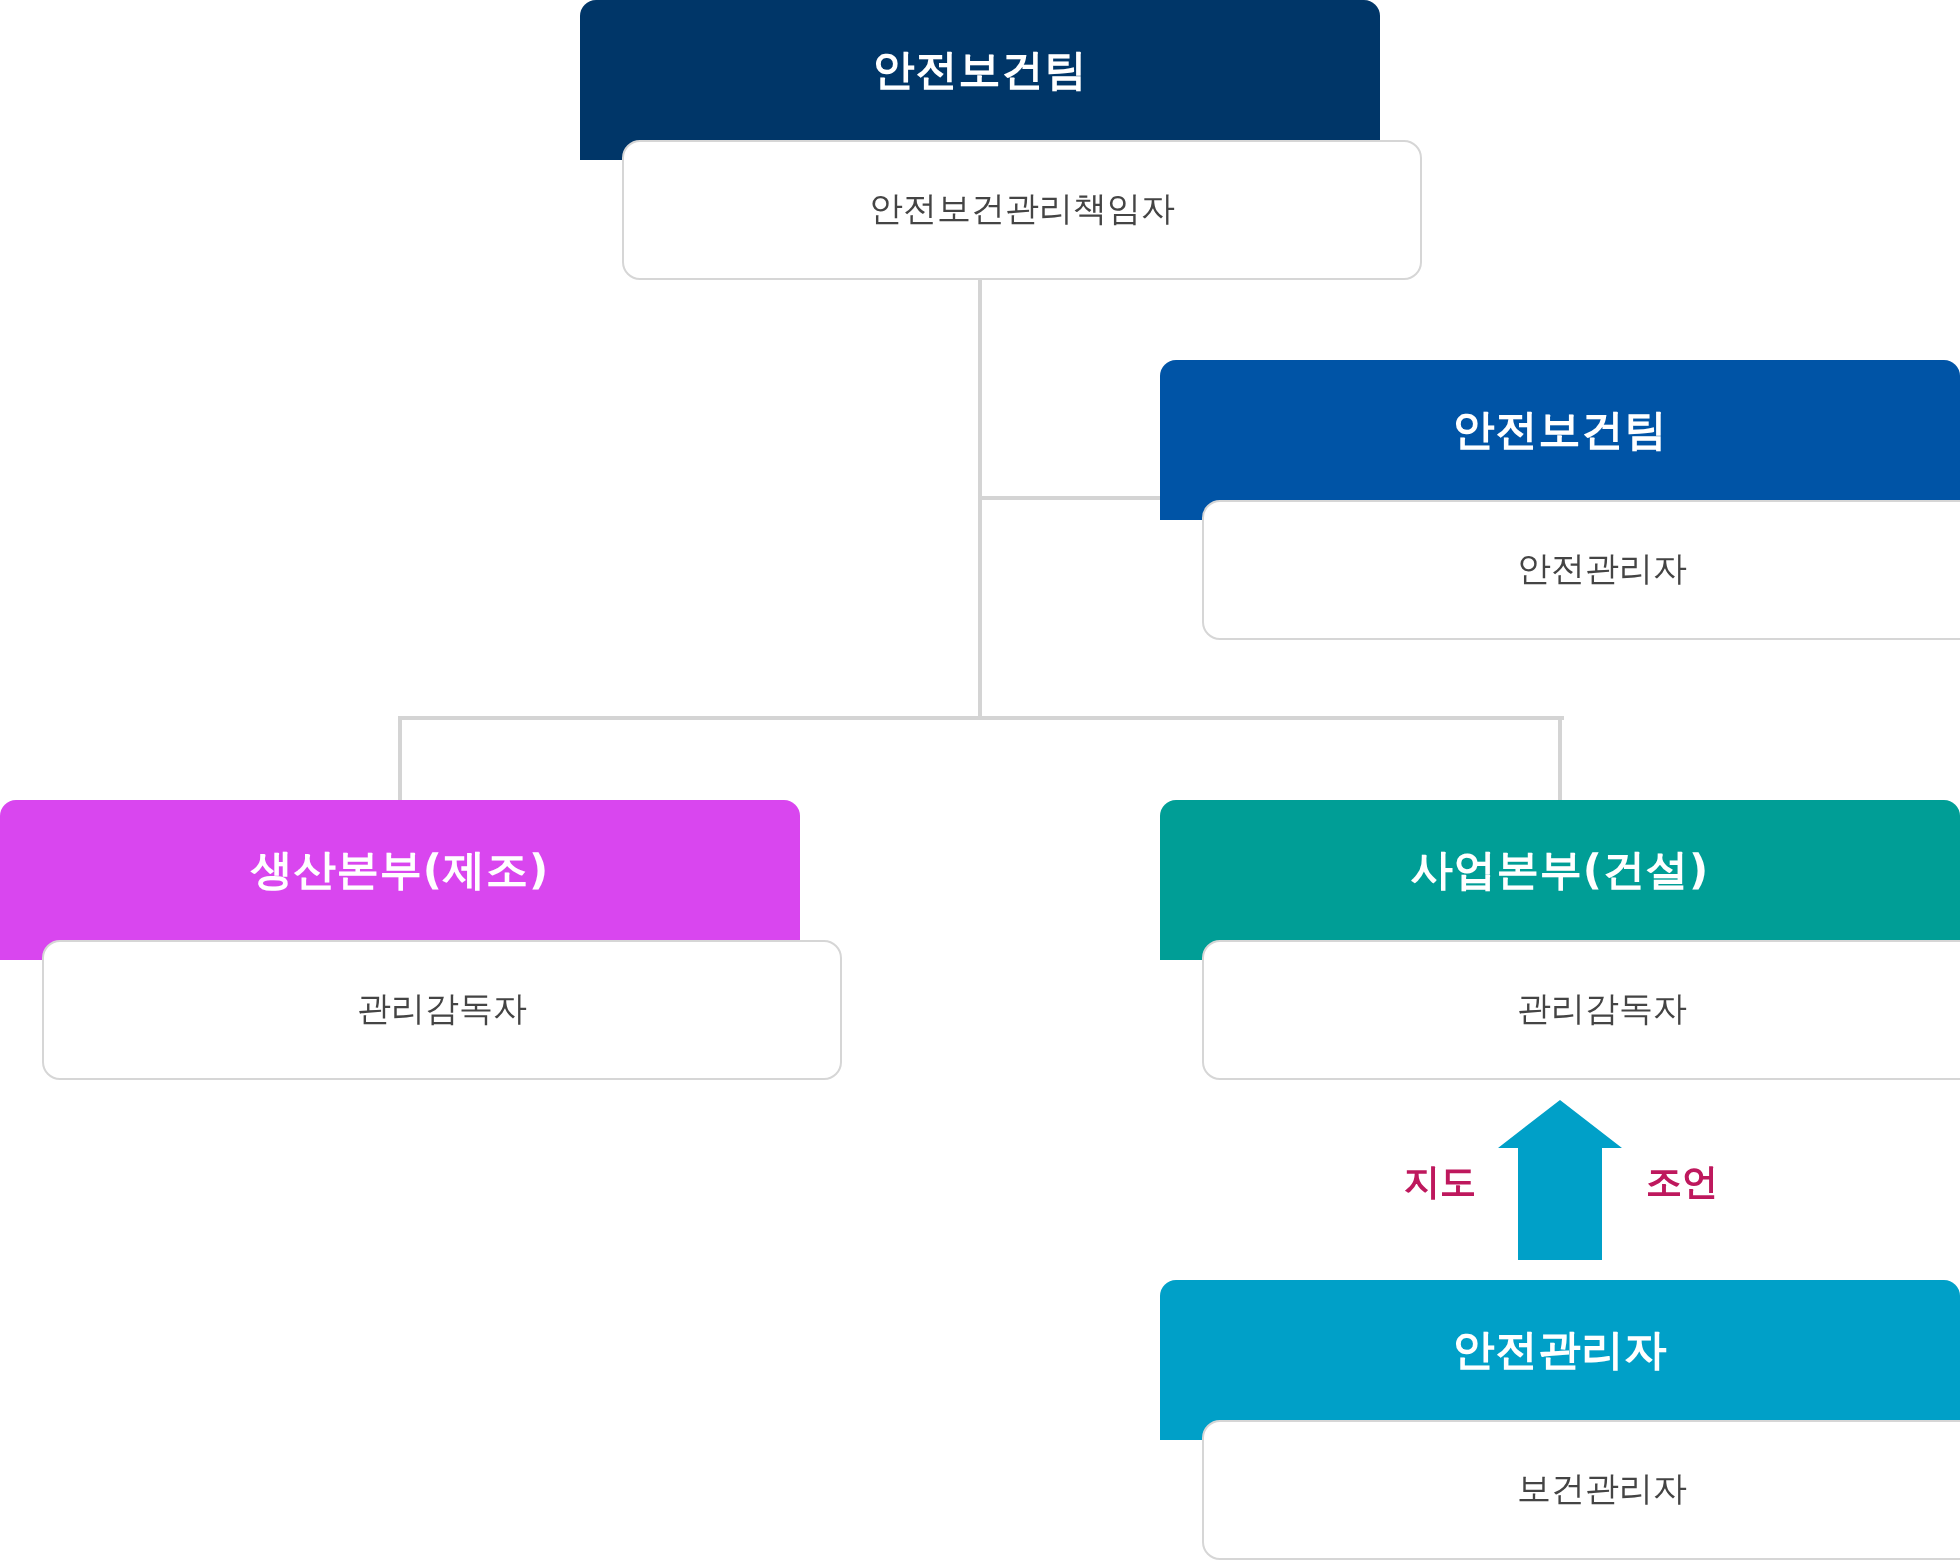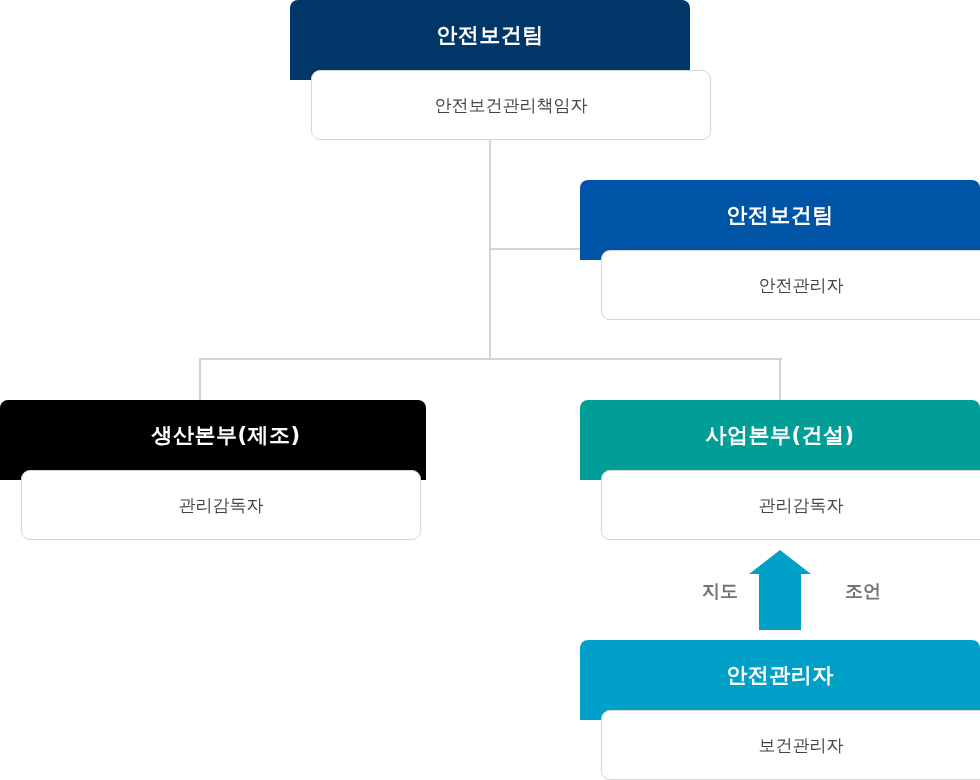--- a/index.html
+++ b/index.html
@@ -7,21 +7,21 @@
          font-family:"DejaVu Sans","Liberation Sans",sans-serif; }
   .line { position:absolute; background:#d4d4d4; }
   .node { position:absolute; width:400px; height:140px; }
   .node .head { position:absolute; left:0; top:0; width:400px; height:80px;
                 border-radius:8px 8px 0 0; color:#ffffff; font-weight:bold;
                 font-size:21px; text-align:center; line-height:70px; letter-spacing:0.5px; }
   .node .body { position:absolute; left:0; top:70px; width:398px; height:68px;
                 background:#ffffff; border:1px solid #d6d6d6; border-radius:9px;
                 color:#444444; font-size:17px; text-align:center; line-height:68px;margin-left:21px; }
   .arrow { position:absolute; left:749px; top:550px; width:62px; height:80px; }
-  .arrow-label { position:absolute; top:579px; font-size:18px; font-weight:bold; color:#737373; }
+  .arrow-label { position:absolute; top:579px; font-size:18px; font-weight:bold; color:#be185d; }
 </style>
 </head>
 <body>
 
 <div class="line" style="left:489px; top:139px; width:2px; height:221px;"></div>
 <div class="line" style="left:490px; top:248px; width:90px; height:2px;"></div>
 <div class="line" style="left:199px; top:358px; width:583px; height:2px;"></div>
 <div class="line" style="left:199px; top:358px; width:2px; height:42px;"></div>
 <div class="line" style="left:779px; top:358px; width:2px; height:42px;"></div>
 
@@ -29,31 +29,31 @@
   <div class="head" style="background:#003668;">안전보건팀</div>
   <div class="body">안전보건관리책임자</div>
 </div>
 
 <div class="node" style="left:580px; top:180px;padding-left:36px;">
   <div class="head" style="background:#0054a6;">안전보건팀</div>
   <div class="body">안전관리자</div>
 </div>
 
 <div class="node" style="left:0px; top:400px;">
-  <div class="head" style="background:#000000;padding-left:26px;">생산본부(제조)</div>
+  <div class="head" style="background:#d946ef;">생산본부(제조)</div>
   <div class="body">관리감독자</div>
 </div>
 
 <div class="node" style="left:580px; top:400px;border-radius:21px;">
   <div class="head" style="background:#009e96;">사업본부(건설)</div>
   <div class="body">관리감독자</div>
 </div>
 
 <span class="arrow-label" style="left:702px;">지도</span>
 <svg class="arrow" viewBox="0 0 62 80" width="62" height="80">
   <polygon points="31,0 62,24 52,24 52,80 10,80 10,24 0,24" fill="#00a0c8"></polygon>
 </svg>
-<span class="arrow-label" style="left:845px;">조언</span>
+<span class="arrow-label" style="left:823px;">조언</span>
 
 <div class="node" style="left:580px; top:640px;">
   <div class="head" style="background:#00a0c8;">안전관리자</div>
   <div class="body">보건관리자</div>
 </div>
 
 </body></html>

